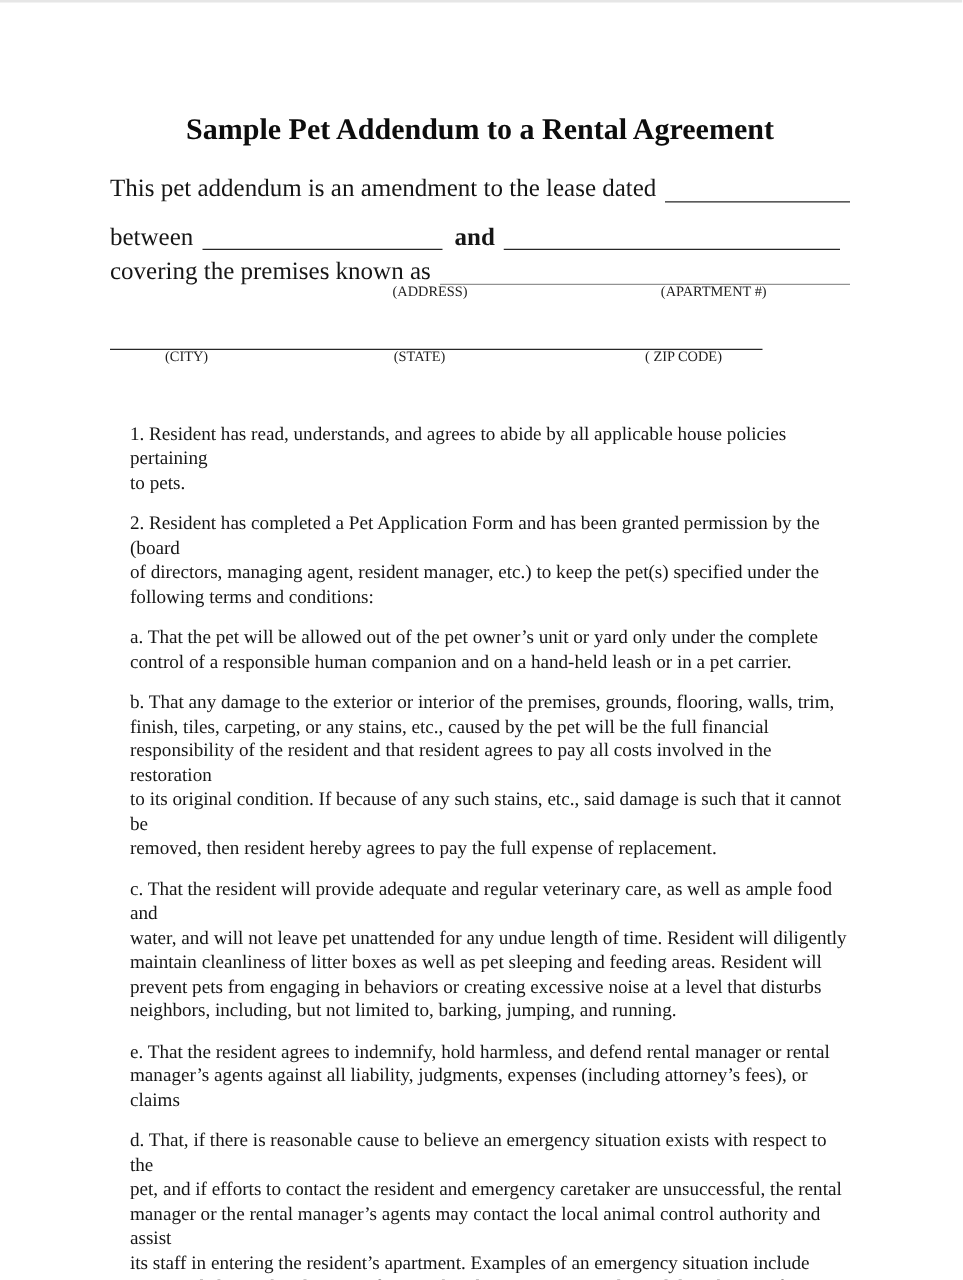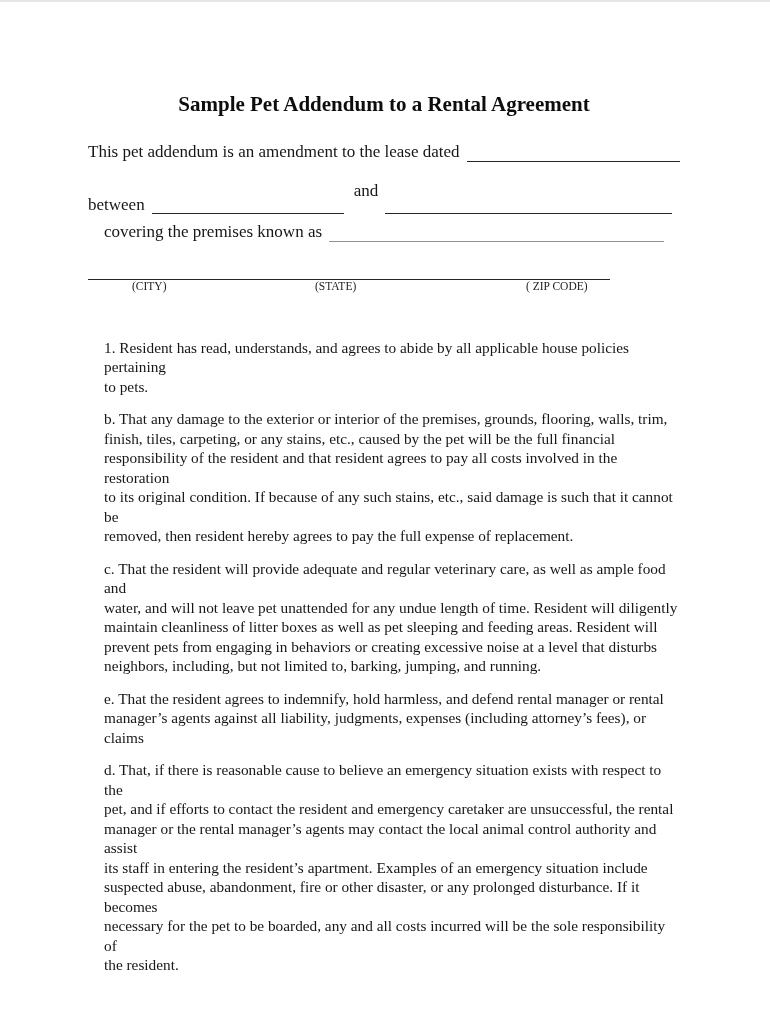--- a/index.html
+++ b/index.html
@@ -21,47 +21,47 @@
   }
   .content {
     position: absolute;
     left: 88px;
     top: 90px;
     width: 592px;
   }
   .doc-title {
     text-align: center;
     font-weight: bold;
-    font-size: 21px;
+    font-size: 24px;
     line-height: 24px;
     color: #0d0d0d;
   }
   .form-row {
     display: flex;
     align-items: flex-end;
-    font-size: 17px;
+    font-size: 20px;
     line-height: 19.5px;
     white-space: nowrap;
   }
   .fill {
     display: inline-block;
     height: 16px;
     border-bottom: 1.8px solid #262626;
     box-sizing: border-box;
     font-size: 15px;
   }
   .fill.gray {
     border-bottom-color: #929292;
   }
   .row-lease { margin-top: 26px; }
   .row-parties { margin-top: 19px; align-items: flex-end; }
   .row-premises { margin-top: 8px; justify-content: center; }
   .row-citylines { margin-top: 16px; }
   .lbl { margin-right: 7px; }
-  .mid-lbl { margin: 0 7px 14px 10px; }
+  .mid-lbl { margin: 0 7px 0 10px; font-weight: bold; }
   .caption-row {
     position: relative;
     height: 14px;
     font-size: 11.5px;
     line-height: 13px;
     color: #1c1c1c;
   }
   .caption-center {
     position: absolute;
     transform: translateX(-50%);
@@ -98,33 +98,42 @@
       <span class="lbl">between</span>
       <span class="fill" style="width:192px;"></span>
       <span class="mid-lbl">and</span>
       <span class="fill" style="flex:1; margin-right:8px;"></span>
     </div>
 
     <div class="form-row row-premises">
       <span class="lbl">covering the premises known as</span>
       <span class="fill gray" style="width:335px;"></span>
     </div>
+    <div class="caption-row">
+      <span class="caption-center" style="left:256px;">(ADDRESS)</span>
+      <span class="caption-center" style="left:483px;">(APARTMENT #)</span>
+    </div>
 
     <div class="form-row row-citylines">
       <span class="fill" style="width:522px; height:22px;"></span>
     </div>
     <div class="caption-row">
       <span class="caption-left" style="left:0px;padding-left:44px;">(CITY)</span>
       <span class="caption-left" style="left:227px;">(STATE)</span>
-      <span class="caption-left" style="left:405px;padding-left:33px;">( ZIP CODE)</span>
+      <span class="caption-left" style="left:395px;padding-left:33px;">( ZIP CODE)</span>
     </div>
 
     <div class="clauses">
       <p class="clause">1. Resident has read, understands, and agrees to abide by all applicable house policies pertaining
 to pets.</p>
+      <p class="clause">2. Resident has completed a Pet Application Form and has been granted permission by the (board
+of directors, managing agent, resident manager, etc.) to keep the pet(s) specified under the
+following terms and conditions:</p>
+      <p class="clause">a. That the pet will be allowed out of the pet owner’s unit or yard only under the complete
+control of a responsible human companion and on a hand-held leash or in a pet carrier.</p>
       <p class="clause">b. That any damage to the exterior or interior of the premises, grounds, flooring, walls, trim,
 finish, tiles, carpeting, or any stains, etc., caused by the pet will be the full financial
 responsibility of the resident and that resident agrees to pay all costs involved in the restoration
 to its original condition. If because of any such stains, etc., said damage is such that it cannot be
 removed, then resident hereby agrees to pay the full expense of replacement.</p>
       <p class="clause">c. That the resident will provide adequate and regular veterinary care, as well as ample food and
 water, and will not leave pet unattended for any undue length of time. Resident will diligently
 maintain cleanliness of litter boxes as well as pet sleeping and feeding areas. Resident will
 prevent pets from engaging in behaviors or creating excessive noise at a level that disturbs
 neighbors, including, but not limited to, barking, jumping, and running.</p>

